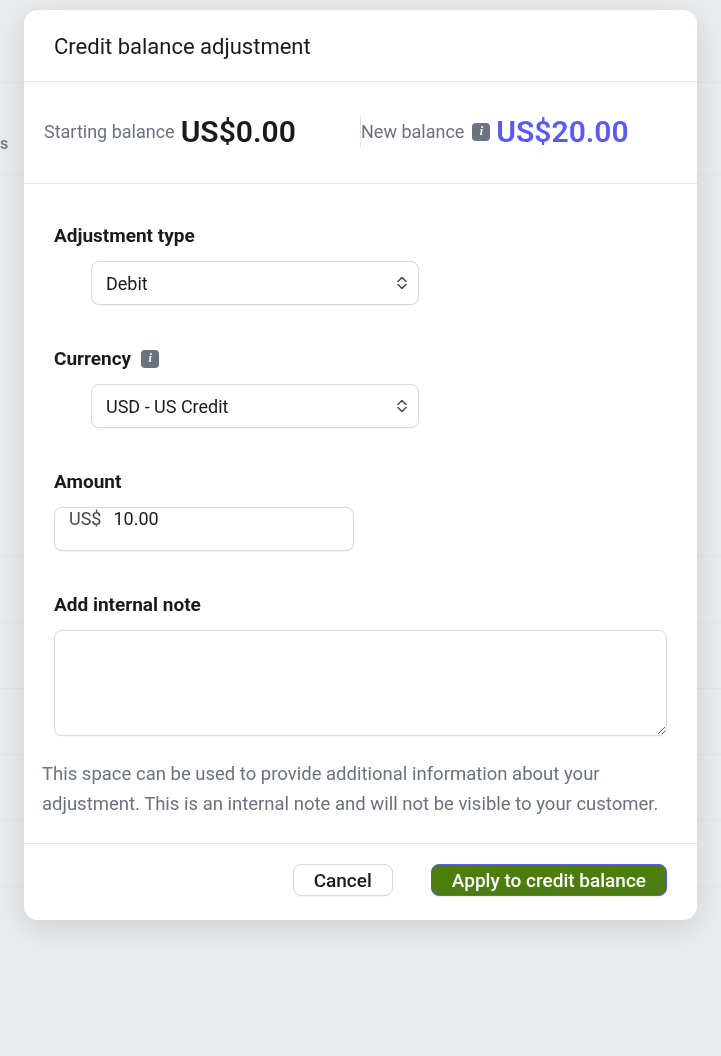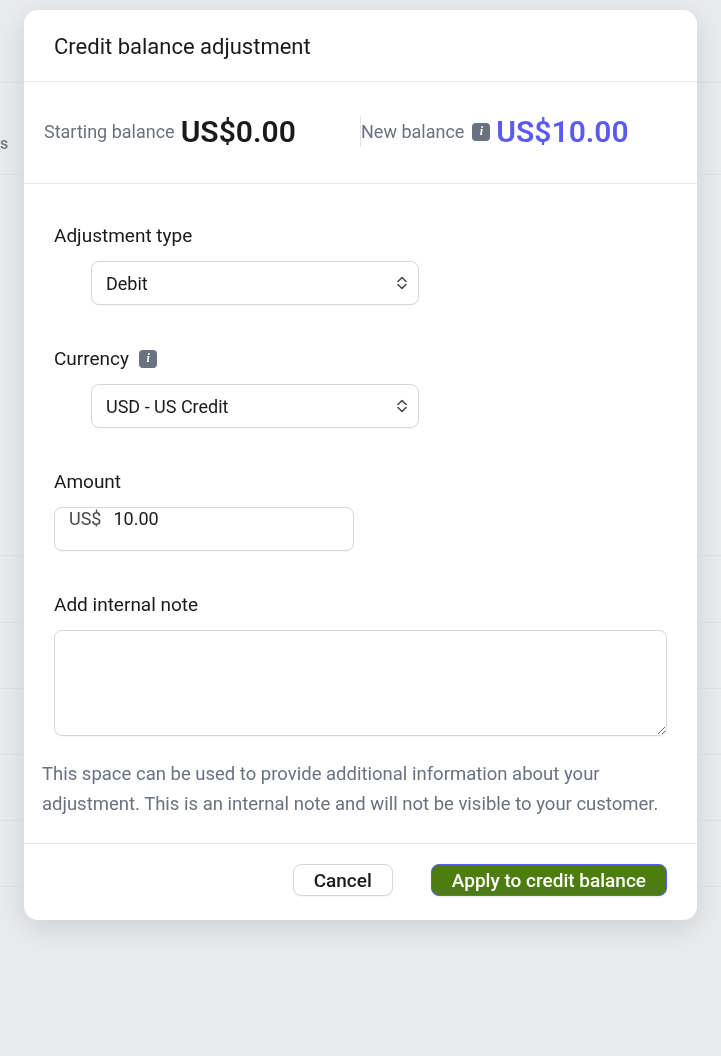--- a/index.html
+++ b/index.html
@@ -92,21 +92,21 @@
       margin-bottom: 42px;
     }
     .form-label-row {
       display: flex;
       align-items: center;
       gap: 10px;
       margin-bottom: 14px;
     }
     .form-label {
       font-size: 19px;
-      font-weight: 400;
+      font-weight: 700;
       color: #1a1a1a;
     }
     .select-wrap {
       position: relative;
       width: 328px;
       margin-left: 37px;
     }
     .select-input {
       width: 100%;
       height: 44px;
@@ -250,21 +250,21 @@
         <span class="balance-label">Starting balance</span>
       </div>
       <div class="balance-value">US$0.00</div>
     </div>
     <div class="balance-divider"></div>
     <div class="balance-col">
       <div class="balance-label-row">
         <span class="balance-label">New balance</span>
         <span class="info-icon">i</span>
       </div>
-      <div class="balance-value new">US$10.00</div>
+      <div class="balance-value new">US$20.00</div>
     </div>
   </div>
 
   <div class="form-body">
 
     <div class="form-group">
       <div class="form-label-row">
         <span class="form-label">Adjustment type</span>
       </div>
       <div class="select-wrap">

